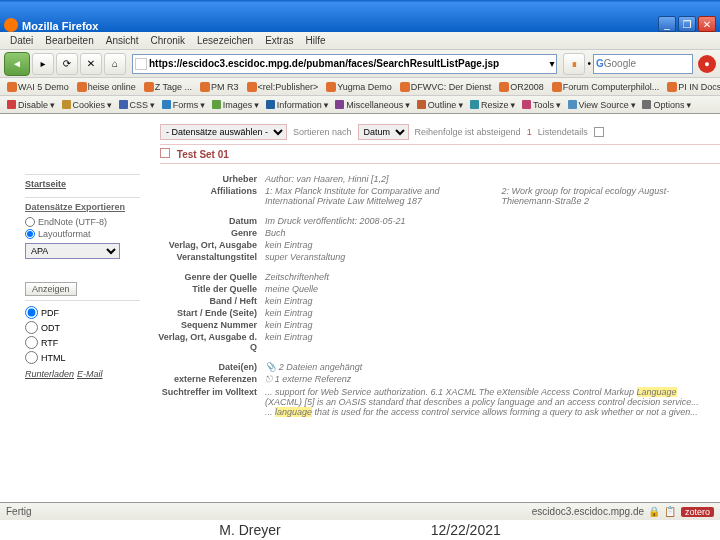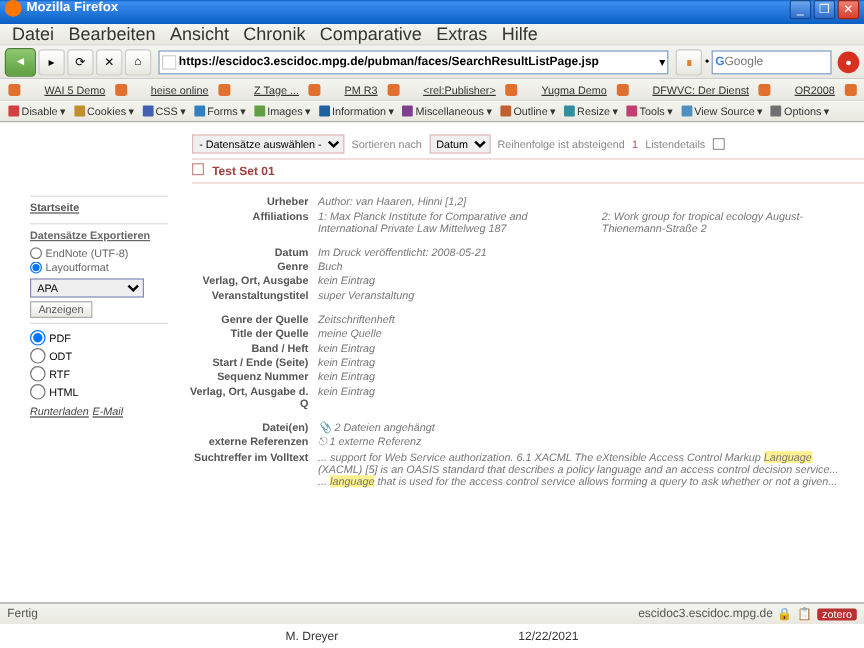--- a/index.html
+++ b/index.html
@@ -1,42 +1,42 @@
 <!DOCTYPE html>
 <html><head>
 <meta charset="utf-8">
 <style>
 * { margin: 0; padding: 0; box-sizing: border-box; font-family: Tahoma, Arial, sans-serif; }
 body { width: 720px; height: 540px; background: #fff; font-size: 10px; overflow: hidden; }
 
 
-.titlebar { background: linear-gradient(to bottom, #0a5fc4, #3c8ef0 8%, #0a5fc4); height: 20px; display: flex; align-items: flex-start; padding: 0 4px; color: #fff; }
+.titlebar { background: linear-gradient(to bottom, #0a5fc4, #3c8ef0 8%, #0a5fc4); height: 32px; display: flex; align-items: flex-end; padding: 0 4px; color: #fff; }
 .titlebar .ff-icon { width: 14px; height: 14px; background: #f70; border-radius: 50%; margin-right: 4px; display: inline-block; }
 .titlebar .title { font-size: 11px; font-weight: bold; flex: 1; }
 .winbtns { display: flex; gap: 2px; }
 .winbtn { width: 18px; height: 16px; background: linear-gradient(#6ba8f0,#2d6dc8); border: 1px solid #1a4a8e; border-radius: 2px; color: #fff; display: flex; align-items: center; justify-content: center; font-size: 10px; cursor: pointer; }
 .winbtn.close { background: linear-gradient(#f08070,#d84030); border-color: #a02010; }
 
 
 .menubar { background: linear-gradient(#f5f5f0,#e8e8e0); height: 18px; display: flex; align-items: center; padding: 0 4px; border-bottom: 1px solid #ccc; }
-.menubar span { padding: 0 6px; cursor: pointer; font-size: 15px; color: #333; }
+.menubar span { padding: 0 6px; cursor: pointer; font-size: 10px; color: #333; }
 
 
 .navbar { background: linear-gradient(#f5f5f0,#e8e8e0); height: 28px; display: flex; align-items: center; padding: 2px 4px; gap: 2px; border-bottom: 1px solid #ccc; }
 .navbtn { width: 22px; height: 22px; border: 1px solid #ccc; border-radius: 3px; background: linear-gradient(#fff,#e8e8e0); display: flex; align-items: center; justify-content: center; cursor: pointer; }
 .navbtn.back { background: linear-gradient(#8fc870,#5fa040); border-color: #4a8030; color: #fff; width: 26px; height: 24px; border-radius: 4px; }
 .urlbar { flex: 1; height: 20px; border: 1px solid #7a9cc4; background: #fff; display: flex; align-items: center; padding: 0 2px; margin: 0 4px; }
 .urlbar input { flex: 1; border: none; outline: none; font-size: 10px; padding: 0 2px; font-weight: bold; }
 .searchbox { width: 100px; height: 20px; border: 1px solid #7a9cc4; background: #fff; display: flex; align-items: center; padding: 0 2px; }
 .searchbox input { width: 100%; border: none; outline: none; font-size: 10px; }
 .abp { width: 18px; height: 18px; background: #d83020; border-radius: 50%; color: #fff; display: flex; align-items: center; justify-content: center; font-size: 9px; margin-left: 3px; }
 
 
 .bookbar { background: linear-gradient(#f5f5f0,#e8e8e0); height: 18px; display: flex; align-items: center; padding: 0 4px; gap: 2px; border-bottom: 1px solid #ccc; overflow: hidden; }
-.bookbar .bm { padding: 1px 3px; font-size: 9px; color: #333; white-space: nowrap; cursor: pointer; display: flex; align-items: center; gap: 20px; text-decoration: underline; }
+.bookbar .bm { padding: 1px 3px; font-size: 9px; color: #333; white-space: nowrap; cursor: pointer; display: flex; align-items: center; gap: 1px; }
 .bm-icon { width: 10px; height: 10px; background: #e07030; border-radius: 2px; display: inline-block; }
 
 
 .devbar { background: linear-gradient(#f5f5f0,#e8e8e0); height: 18px; display: flex; align-items: center; padding: 0 4px; gap: 1px; border-bottom: 1px solid #999; overflow: hidden; }
 .devbar .dv { padding: 1px 3px; font-size: 9px; color: #333; white-space: nowrap; cursor: pointer; display: flex; align-items: center; gap: 2px; }
 .dv-icon { width: 9px; height: 9px; display: inline-block; border-radius: 1px; }
 
 
 .page { background: #fff; height: 380px; overflow: hidden; position: relative; padding-top: 6px; }
 
@@ -50,21 +50,21 @@
 .setname .chk2 { width: 10px; height: 10px; border: 1px solid #c88; display: inline-block; margin-right: 4px; }
 
 .layout { display: flex; padding: 0 12px 0 25px; gap: 10px; }
 .sidebar { width: 115px; font-size: 9px; }
 .sb-section { border-top: 1px solid #ddd; padding: 4px 0; }
 .sb-title { font-weight: bold; color: #666; font-size: 9px; text-decoration: underline; margin-bottom: 4px; }
 .sb-title.link { color: #555; }
 .sb-opt { display: flex; align-items: center; gap: 3px; color: #666; padding: 1px 0; cursor: pointer; }
 .sb-opt input { width: 10px; height: 10px; }
 .sb-sel { width: 95px; border: 1px solid #88b; font-size: 9px; margin: 3px 0; padding: 1px; }
-.sb-btn { border: 1px solid #aaa; background: linear-gradient(#fff,#e8e8e0); padding: 1px 6px; font-size: 9px; cursor: pointer; color: #555; }
+.sb-btn { border: 1px solid #aaa; background: linear-gradient(#fff,#e8e8e0); padding: 1px 6px; font-size: 9px; cursor: pointer; color: #555; margin-top: 20px; }
 .sb-check { display: flex; align-items: center; gap: 3px; padding: 1px 0; }
 .sb-links { display: flex; gap: 3px; margin-top: 4px; }
 .sb-links .lk { text-decoration: underline; cursor: pointer; color: #444; font-style: italic; }
 
 .main { flex: 1; font-size: 9px; }
 .mrow { display: flex; margin-bottom: 2px; }
 .mlabel { width: 115px; text-align: right; font-weight: bold; color: #555; padding-right: 8px; }
 .mval { flex: 1; color: #777; font-style: italic; }
 .mval.cols { display: flex; gap: 30px; }
 .mval.cols > div { flex: 1; }
@@ -73,41 +73,41 @@
 .hl { background: #fff090; }
 
 
 .statusbar { position: absolute; bottom: 20px; left: 0; right: 0; height: 18px; background: linear-gradient(#f5f5f0,#e8e8e0); border-top: 1px solid #999; display: flex; align-items: center; padding: 0 6px; font-size: 10px; color: #555; }
 .statusbar .spacer { flex: 1; }
 .statusbar .sright { display: flex; align-items: center; gap: 4px; }
 .zotero { background: #b83030; color: #fff; padding: 0 4px; border-radius: 2px; font-size: 9px; }
 .lock { color: #c0a030; }
 
 
-.footer { position: absolute; bottom: 0; left: 0; right: 0; height: 20px; display: flex; align-items: center; justify-content: center; gap: 150px; font-size: 10px; color: #333; background: #fff; }
+.footer { position: absolute; bottom: 0; left: 0; right: 0; height: 20px; display: flex; align-items: center; justify-content: center; gap: 150px; font-size: 14px; color: #333; background: #fff; }
 </style>
 </head>
 <body>
 
 <div class="titlebar">
   <span class="ff-icon"></span>
   <span class="title">Mozilla Firefox</span>
   <div class="winbtns">
     <div class="winbtn">_</div>
     <div class="winbtn">❐</div>
     <div class="winbtn close">✕</div>
   </div>
 </div>
 
 <div class="menubar">
   <span>Datei</span>
   <span>Bearbeiten</span>
   <span>Ansicht</span>
   <span>Chronik</span>
-  <span>Comparative</span>
+  <span>Lesezeichen</span>
   <span>Extras</span>
   <span>Hilfe</span>
 </div>
 
 <div class="navbar">
   <div class="navbtn back">◄</div>
   <div class="navbtn">▸</div>
   <div class="navbtn">⟳</div>
   <div class="navbtn">✕</div>
   <div class="navbtn">⌂</div>

